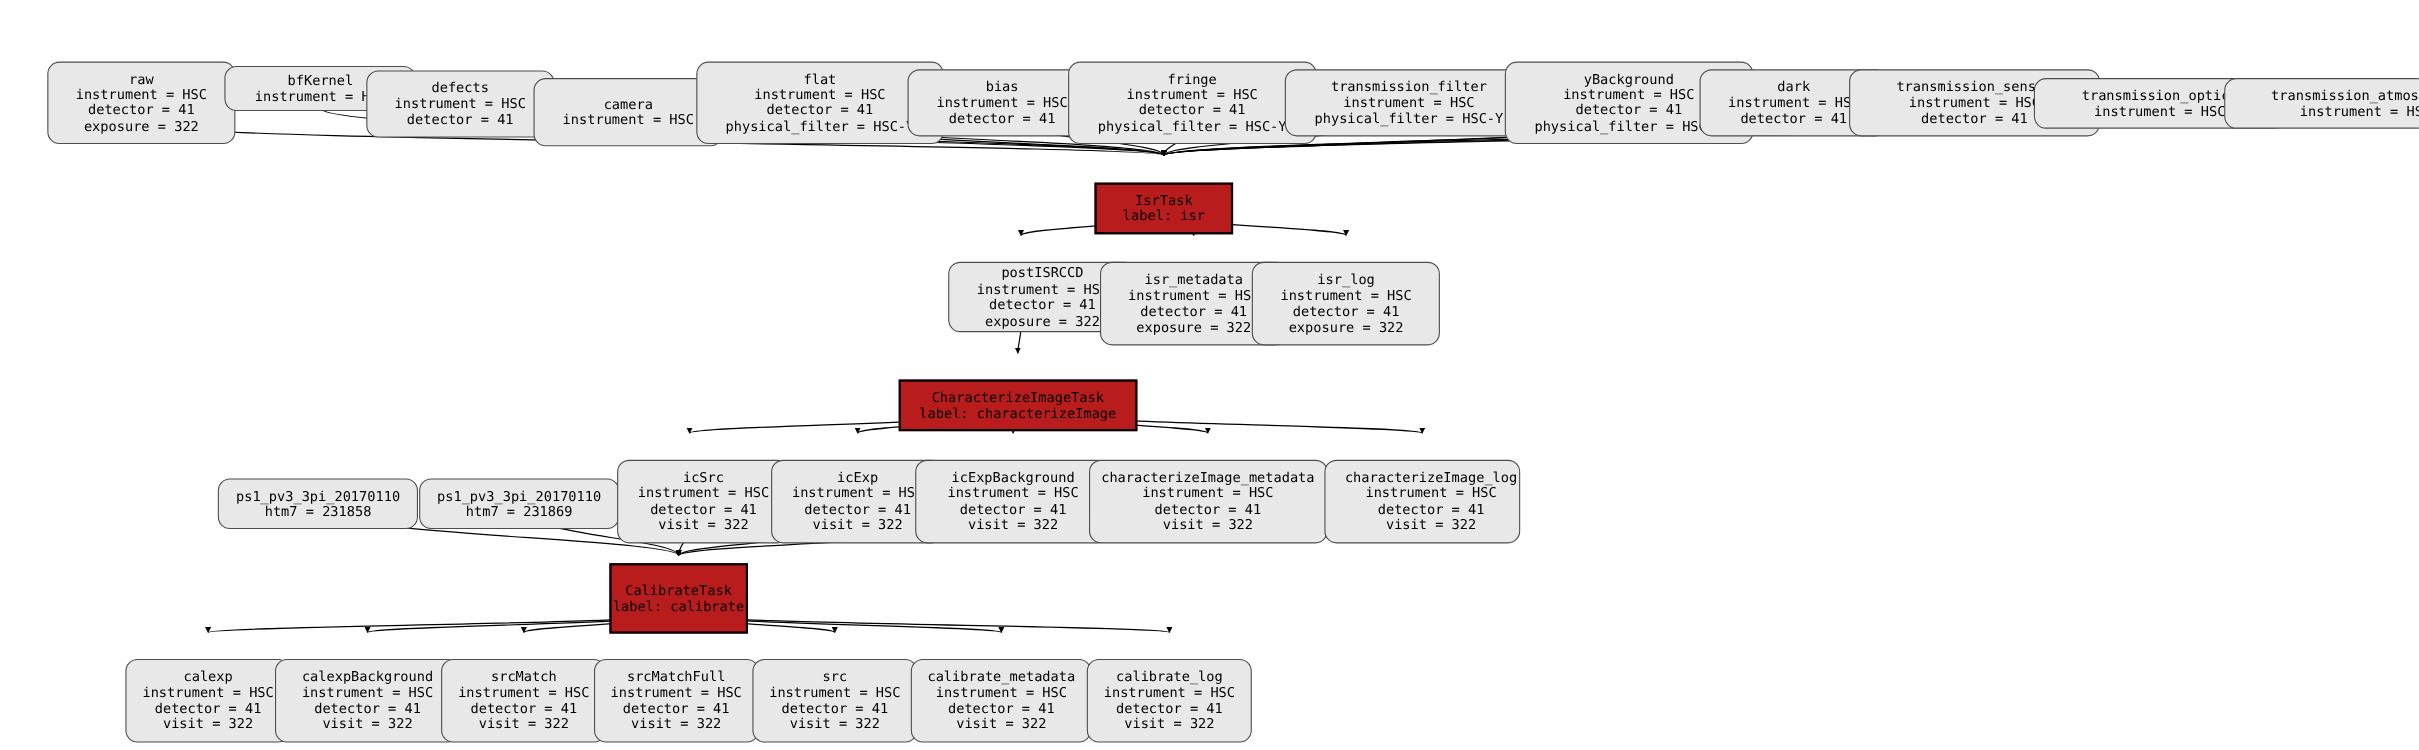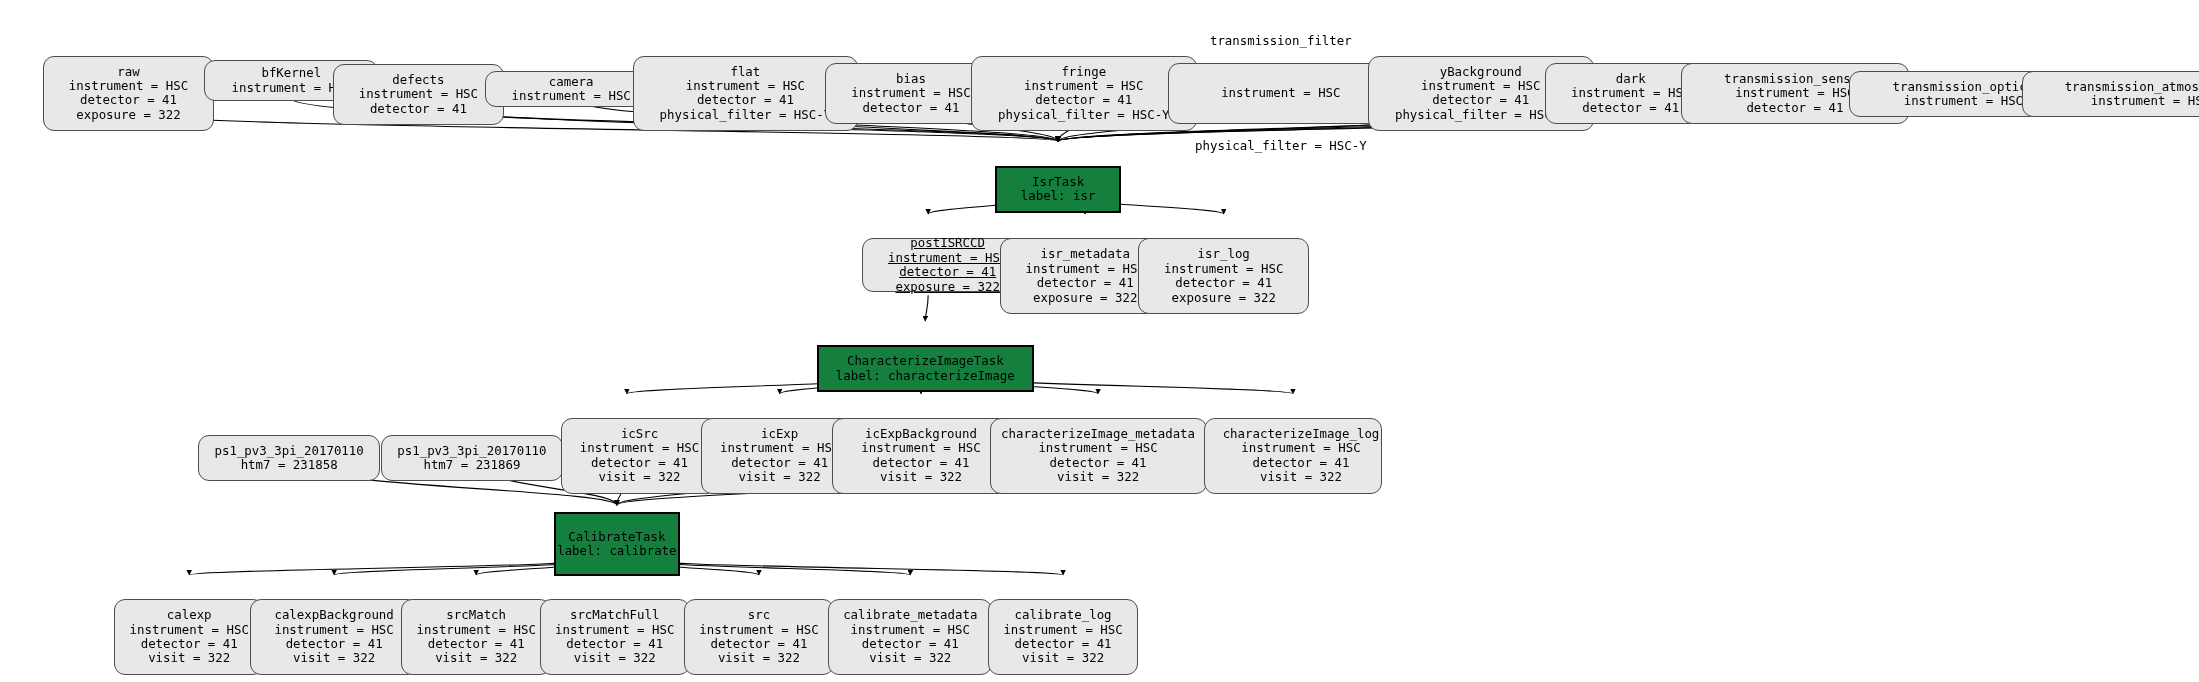--- a/index.html
+++ b/index.html
@@ -42,21 +42,21 @@
     z-index: 2;
     margin-top: 20px;
   }
   .node.dataset {
     border-radius: 11px;
     background: #e8e8e8;
     border-color: #4d4d4d;
   }
   .node.task {
     border-radius: 0;
-    background: #15803d;
+    background: #b91c1c;
     border: 2.2px solid #000000;
   }
   .node .line {
     display: block;
   }
   .node .title {
     font-weight: normal;
   }
 </style>
 </head>
@@ -103,32 +103,32 @@
         <path d="M 432 391 C 432 397.6, 430.5 398.8, 430.5 403" fill="none" stroke="#000000" stroke-width="1.1" vector-effect="non-scaling-stroke" marker-end="url(#arrow)"></path>
         <path d="M 432 391 C 432 397.6, 531.5 398.8, 531.5 403" fill="none" stroke="#000000" stroke-width="1.1" vector-effect="non-scaling-stroke" marker-end="url(#arrow)"></path>
         <path d="M 432 391 C 432 397.6, 637.5 398.8, 637.5 403" fill="none" stroke="#000000" stroke-width="1.1" vector-effect="non-scaling-stroke" marker-end="url(#arrow)"></path>
         <path d="M 432 391 C 432 397.6, 744.5 398.8, 744.5 403" fill="none" stroke="#000000" stroke-width="1.1" vector-effect="non-scaling-stroke" marker-end="url(#arrow)"></path>
       </g>
   </svg>
   <div id="nodes">
       <div class="node dataset" style="left: 42.8377px; top: 35.6695px; width: 171.351px; height: 75.6192px;"><span class="line title">raw</span><span class="line">instrument = HSC</span><span class="line">detector = 41</span><span class="line">exposure = 322</span></div>
       <div class="node dataset" style="left: 204.193px; top: 40px; width: 174.206px; height: 41px;"><span class="line title">bfKernel</span><span class="line">instrument = HSC</span></div>
       <div class="node dataset" style="left: 332.706px; top: 44px; width: 171.351px; height: 61.3515px;"><span class="line title">defects</span><span class="line">instrument = HSC</span><span class="line">detector = 41</span></div>
-      <div class="node dataset" style="left: 485.494px; top: 51.364px; width: 171.351px; height: 36px;"><span class="line title">camera</span><span class="line">instrument = HSC</span></div>
+      <div class="node dataset" style="left: 485.494px; top: 51.364px; width: 171.351px; height: 62px;"><span class="line title">camera</span><span class="line">instrument = HSC</span></div>
       <div class="node dataset" style="left: 632.569px; top: 35.6695px; width: 225.612px; height: 75.6192px;"><span class="line title">flat</span><span class="line">instrument = HSC</span><span class="line">detector = 41</span><span class="line">physical_filter = HSC-Y</span></div>
       <div class="node dataset" style="left: 825.339px; top: 42.8033px; width: 171.351px; height: 61.3515px;"><span class="line title">bias</span><span class="line">instrument = HSC</span><span class="line">detector = 41</span></div>
       <div class="node dataset" style="left: 970.987px; top: 35.6695px; width: 225.612px; height: 75.6192px;"><span class="line title">fringe</span><span class="line">instrument = HSC</span><span class="line">detector = 41</span><span class="line">physical_filter = HSC-Y</span></div>
-      <div class="node dataset" style="left: 1168.04px; top: 42.8033px; width: 225.612px; height: 61.3515px; gap: 38px;"><span class="line title">transmission_filter</span><span class="line">instrument = HSC</span><span class="line">physical_filter = HSC-Y</span></div>
+      <div class="node dataset" style="left: 1168.04px; top: 42.8033px; width: 225.612px; height: 61.3515px;"><span class="line title">transmission_filter</span><span class="line">instrument = HSC</span><span class="line">physical_filter = HSC-Y</span></div>
       <div class="node dataset" style="left: 1367.95px; top: 35.6695px; width: 225.612px; height: 75.6192px;"><span class="line title">yBackground</span><span class="line">instrument = HSC</span><span class="line">detector = 41</span><span class="line">physical_filter = HSC-Y</span></div>
       <div class="node dataset" style="left: 1545.01px; top: 42.8033px; width: 171.351px; height: 61.3515px;"><span class="line title">dark</span><span class="line">instrument = HSC</span><span class="line">detector = 41</span></div>
       <div class="node dataset" style="left: 1680.66px; top: 42.8033px; width: 228.468px; height: 61.3515px;"><span class="line title">transmission_sensor</span><span class="line">instrument = HSC</span><span class="line">detector = 41</span></div>
       <div class="node dataset" style="left: 1849.16px; top: 51.364px; width: 228.468px; height: 45.6569px;"><span class="line title">transmission_optics</span><span class="line">instrument = HSC</span></div>
       <div class="node dataset" style="left: 2021.94px; top: 51.364px; width: 257.026px; height: 45.6569px;"><span class="line title">transmission_atmosphere</span><span class="line">instrument = HSC</span></div>
       <div class="node task" style="left: 995.262px; top: 145.531px; width: 125.657px; height: 47.0837px;"><span class="line title">IsrTask</span><span class="line">label: isr</span></div>
-      <div class="node dataset" style="left: 862px; top: 218.297px; width: 171.351px; height: 54px; text-decoration: underline;"><span class="line title">postISRCCD</span><span class="line">instrument = HSC</span><span class="line">detector = 41</span><span class="line">exposure = 322</span></div>
+      <div class="node dataset" style="left: 862px; top: 218.297px; width: 171.351px; height: 64px;"><span class="line title">postISRCCD</span><span class="line">instrument = HSC</span><span class="line">detector = 41</span><span class="line">exposure = 322</span></div>
       <div class="node dataset" style="left: 999.545px; top: 218.297px; width: 171.351px; height: 75.6192px;"><span class="line title">isr_metadata</span><span class="line">instrument = HSC</span><span class="line">detector = 41</span><span class="line">exposure = 322</span></div>
       <div class="node dataset" style="left: 1138.05px; top: 218.297px; width: 171.351px; height: 75.6192px;"><span class="line title">isr_log</span><span class="line">instrument = HSC</span><span class="line">detector = 41</span><span class="line">exposure = 322</span></div>
       <div class="node task" style="left: 816.771px; top: 325.305px; width: 217.044px; height: 47.0837px;"><span class="line title">CharacterizeImageTask</span><span class="line">label: characterizeImage</span></div>
       <div class="node dataset" style="left: 198.481px; top: 415.192px; width: 181.346px; height: 45.6569px;"><span class="line title">ps1_pv3_3pi_20170110</span><span class="line">htm7 = 231858</span></div>
       <div class="node dataset" style="left: 381.255px; top: 415.192px; width: 181.346px; height: 45.6569px;"><span class="line title">ps1_pv3_3pi_20170110</span><span class="line">htm7 = 231869</span></div>
       <div class="node dataset" style="left: 561px; top: 398.071px; width: 157.071px; height: 75.6192px;"><span class="line title">icSrc</span><span class="line">instrument = HSC</span><span class="line">detector = 41</span><span class="line">visit = 322</span></div>
       <div class="node dataset" style="left: 701.11px; top: 398.071px; width: 157.071px; height: 75.6192px;"><span class="line title">icExp</span><span class="line">instrument = HSC</span><span class="line">detector = 41</span><span class="line">visit = 322</span></div>
       <div class="node dataset" style="left: 832.479px; top: 398.071px; width: 177.062px; height: 75.6192px;"><span class="line title">icExpBackground</span><span class="line">instrument = HSC</span><span class="line">detector = 41</span><span class="line">visit = 322</span></div>
       <div class="node dataset" style="left: 989.55px; top: 398.071px; width: 217.044px; height: 75.6192px;"><span class="line title">characterizeImage_metadata</span><span class="line">instrument = HSC</span><span class="line">detector = 41</span><span class="line">visit = 322</span></div>
       <div class="node dataset" style="left: 1203.74px; top: 398.071px; width: 178.49px; height: 75.6192px; padding-left: 16px;"><span class="line title">characterizeImage_log</span><span class="line">instrument = HSC</span><span class="line">detector = 41</span><span class="line">visit = 322</span></div>

